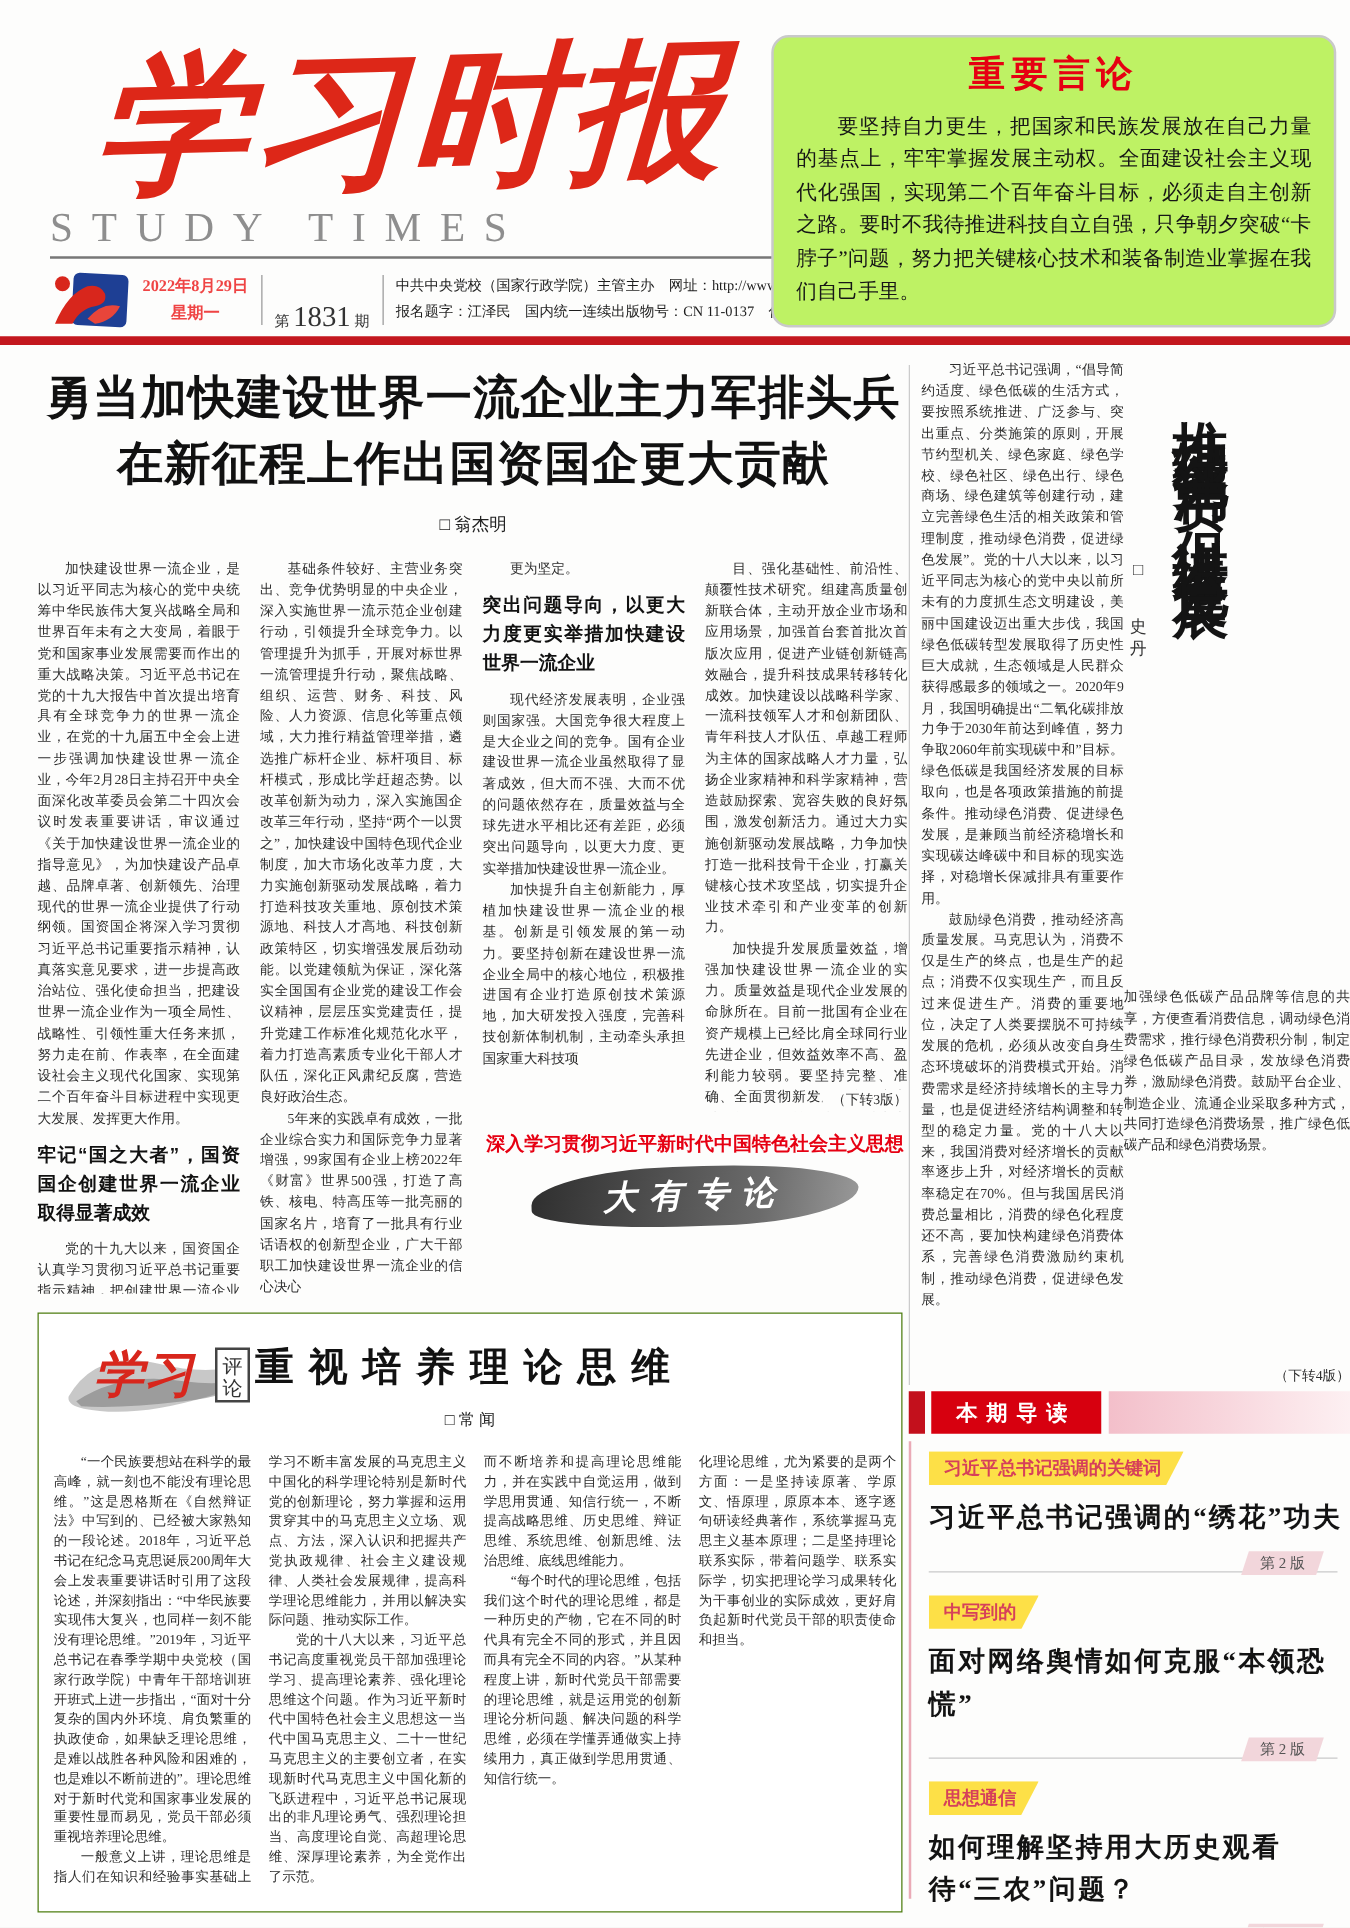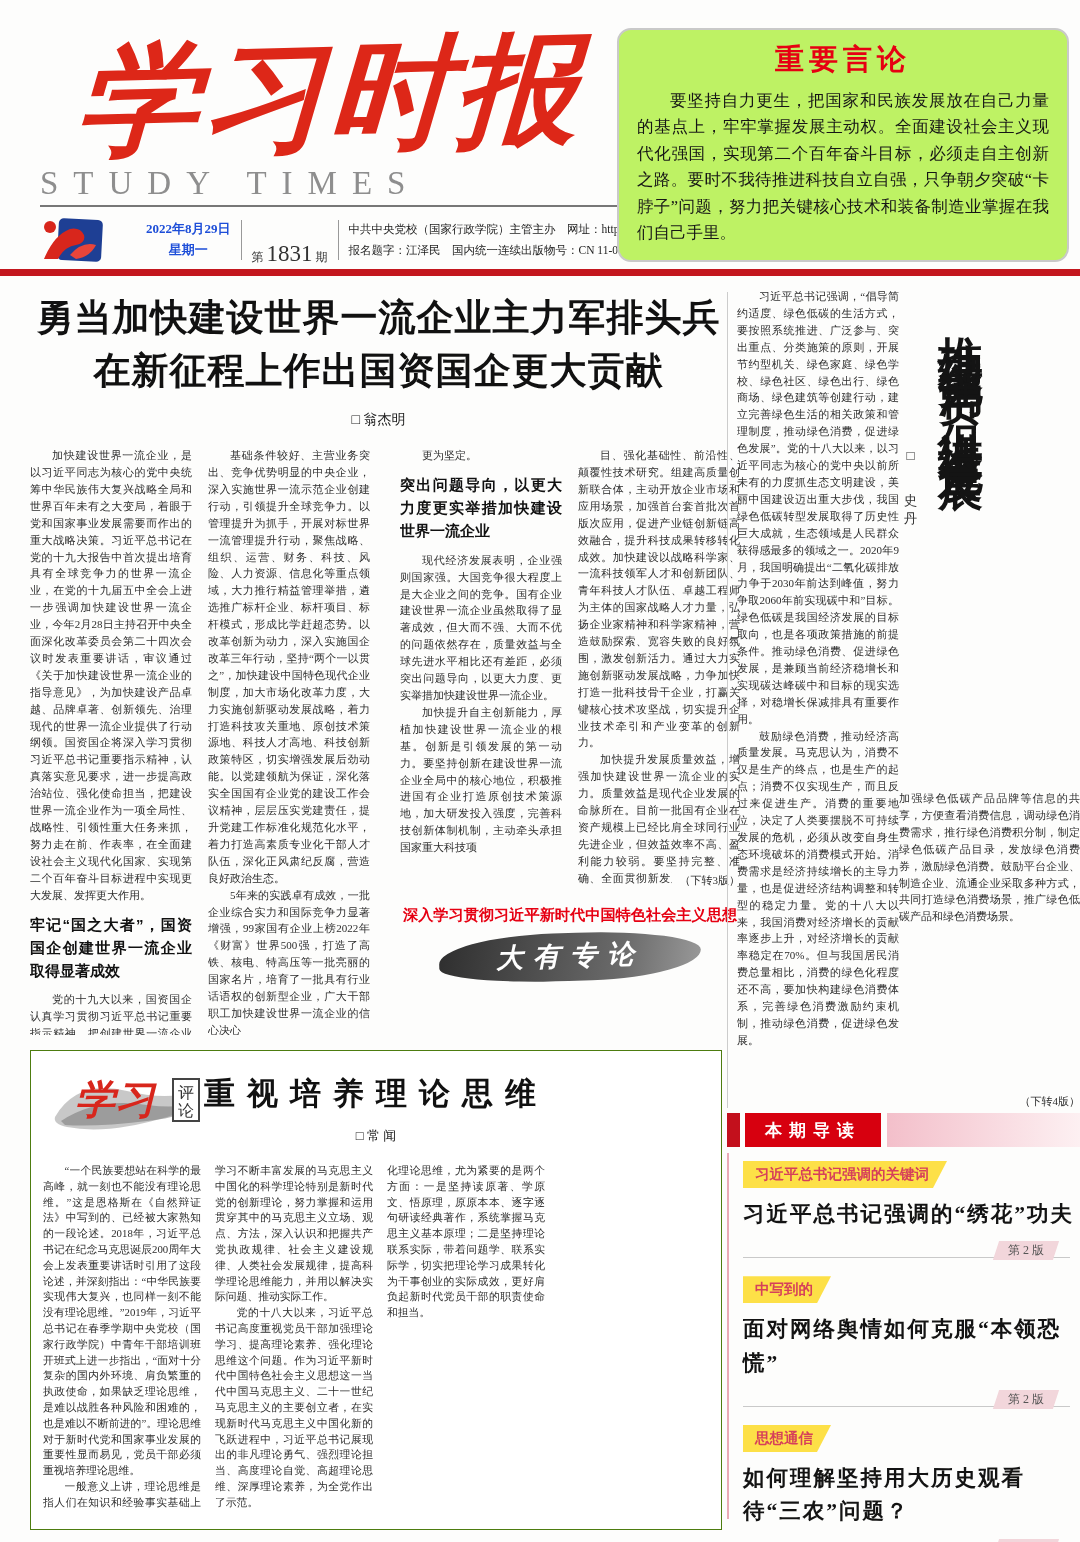--- a/index.html
+++ b/index.html
@@ -8,21 +8,21 @@
   
   .mast{position:absolute;left:40px;top:22px;width:578px;}
   .callig{font-family:"Liberation Serif","DejaVu Serif",serif;font-weight:900;font-style:italic;
           color:#dd2718;font-size:122px;line-height:1.22;text-align:center;letter-spacing:4px;
           transform:skewX(-4deg) rotate(-1.5deg);white-space:nowrap;}
   .studytimes{font-family:"Liberation Serif","DejaVu Serif",serif;color:#8e8e8e;font-size:33px;
           letter-spacing:15px;text-align:left;margin-top:-6px;white-space:nowrap;}
   .mastline{border-top:2px solid #777;margin-top:3px;}
   .inforow{display:flex;align-items:center;margin-top:6px;gap:10px;}
   .emblem{width:64px;height:50px;flex:0 0 auto;}
-  .dateblk{text-align:center;font-size:13px;font-weight:bold;color:#1d4ed8;line-height:1.6;white-space:nowrap;margin-left:32px;}
+  .dateblk{text-align:center;font-size:13px;font-weight:bold;color:#ef4444;line-height:1.6;white-space:nowrap;}
   .vsep{width:1px;height:40px;background:#999;flex:0 0 auto;}
   .issueblk{white-space:nowrap;color:#333;font-size:12px;margin-top:28px;}
   .issueblk b{font-size:23px;font-family:"Liberation Serif",serif;font-weight:normal;padding:0 3px;}
   .pubblk{font-size:11.5px;color:#1d1d1d;line-height:1.8;white-space:nowrap;}
   
   .quote{position:absolute;left:617px;top:28px;width:452px;height:234px;border:2px solid #c9c9c9;
          border-radius:14px;padding:8px 18px 0 18px;box-sizing:border-box;background:#bef264;}
   .quote h2{margin:2px 0 8px;text-align:center;color:#e60012;font-size:29px;letter-spacing:5px;
          font-family:"Liberation Sans","DejaVu Sans",sans-serif;font-weight:900;}
   .quote p{margin:0;font-size:16.5px;line-height:1.6;text-align:justify;text-indent:2em;color:#161616;}
@@ -35,21 +35,21 @@
   .cols{display:flex;gap:16px;margin-top:18px;}
   .col{width:162px;flex:0 0 auto;font-size:11px;line-height:16.9px;text-align:justify;color:#2d2d2d;
        overflow:hidden;}
   .h-tall{height:588px;}
   .h-short{height:442px;position:relative;}
   .col p{margin:0;text-indent:2em;}
   .subhead{font-family:"Liberation Sans","DejaVu Sans",sans-serif;font-weight:bold;font-size:15px;
        line-height:1.55;color:#111;margin:9px 0;text-indent:0;}
   .lead0{text-indent:0;}
   .jump{position:absolute;right:0;bottom:0;background:#fdfdfc;padding-left:8px;font-size:11px;}
-  .rightpair{width:340px;flex:0 0 auto;margin-left:14px;}
+  .rightpair{width:340px;flex:0 0 auto;}
   .pair{display:flex;gap:16px;}
   .banner{margin-top:16px;text-align:center;}
   .bannerline{color:#e60012;font-family:"Liberation Sans","DejaVu Sans",sans-serif;font-weight:900;
        font-size:15.2px;letter-spacing:0;white-space:nowrap;}
   .brush{display:inline-block;margin-top:7px;width:262px;height:48px;line-height:46px;color:#fff;
        font-style:italic;font-weight:bold;font-size:27px;letter-spacing:10px;text-align:center;
        background:linear-gradient(100deg,#2e2e2e,#6b6b6b 70%,#9a9a9a);
        border-radius:48% 52% 46% 54% / 62% 48% 62% 38%;transform:rotate(-2deg);}
   .mainsep{position:absolute;left:727px;top:292px;width:1px;height:816px;background:#ccc;}
   
@@ -215,20 +215,24 @@
       <div class="rcol">
         <p>“一个民族要想站在科学的最高峰，就一刻也不能没有理论思维。”这是恩格斯在《自然辩证法》中写到的、已经被大家熟知的一段论述。2018年，习近平总书记在纪念马克思诞辰200周年大会上发表重要讲话时引用了这段论述，并深刻指出：“中华民族要实现伟大复兴，也同样一刻不能没有理论思维。”2019年，习近平总书记在春季学期中央党校（国家行政学院）中青年干部培训班开班式上进一步指出，“面对十分复杂的国内外环境、肩负繁重的执政使命，如果缺乏理论思维，是难以战胜各种风险和困难的，也是难以不断前进的”。理论思维对于新时代党和国家事业发展的重要性显而易见，党员干部必须重视培养理论思维。</p>
         <p>一般意义上讲，理论思维是指人们在知识和经验事实基础上形成的认识事物本质、规律和普遍联系的一种理性思维，对于把握事物本质、洞悉发展规律具有重要意义。党员干部加强理论思维培养，必须坚持不懈</p>
       </div>
       <div class="rcol">
         <p style="text-indent:0">学习不断丰富发展的马克思主义中国化的科学理论特别是新时代党的创新理论，努力掌握和运用贯穿其中的马克思主义立场、观点、方法，深入认识和把握共产党执政规律、社会主义建设规律、人类社会发展规律，提高科学理论思维能力，并用以解决实际问题、推动实际工作。</p>
         <p>党的十八大以来，习近平总书记高度重视党员干部加强理论学习、提高理论素养、强化理论思维这个问题。作为习近平新时代中国特色社会主义思想这一当代中国马克思主义、二十一世纪马克思主义的主要创立者，在实现新时代马克思主义中国化新的飞跃进程中，习近平总书记展现出的非凡理论勇气、强烈理论担当、高度理论自觉、高超理论思维、深厚理论素养，为全党作出了示范。</p>
 
       </div>
       <div class="rcol">
+        <p style="text-indent:0">而不断培养和提高理论思维能力，并在实践中自觉运用，做到学思用贯通、知信行统一，不断提高战略思维、历史思维、辩证思维、系统思维、创新思维、法治思维、底线思维能力。</p>
+        <p>“每个时代的理论思维，包括我们这个时代的理论思维，都是一种历史的产物，它在不同的时代具有完全不同的形式，并且因而具有完全不同的内容。”从某种程度上讲，新时代党员干部需要的理论思维，就是运用党的创新理论分析问题、解决问题的科学思维，必须在学懂弄通做实上持续用力，真正做到学思用贯通、知信行统一。</p>
+      </div>
+      <div class="rcol">
         <p style="text-indent:0">化理论思维，尤为紧要的是两个方面：一是坚持读原著、学原文、悟原理，原原本本、逐字逐句研读经典著作，系统掌握马克思主义基本原理；二是坚持理论联系实际，带着问题学、联系实际学，切实把理论学习成果转化为干事创业的实际成效，更好肩负起新时代党员干部的职责使命和担当。</p>
       </div>
     </div>
   </div>
 
   <div class="digest">
     <div class="dheader">
       <div class="dnotch"></div>
       <div class="dbox">本期导读</div>
       <div class="dstrip"></div>

